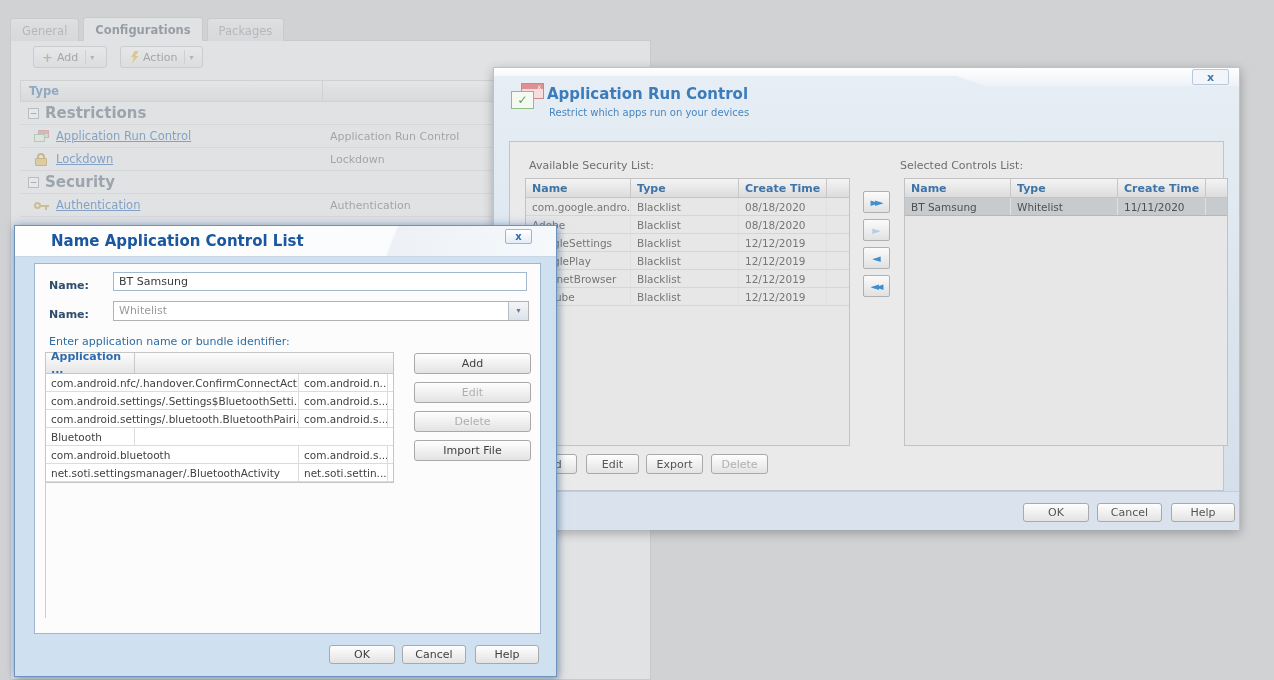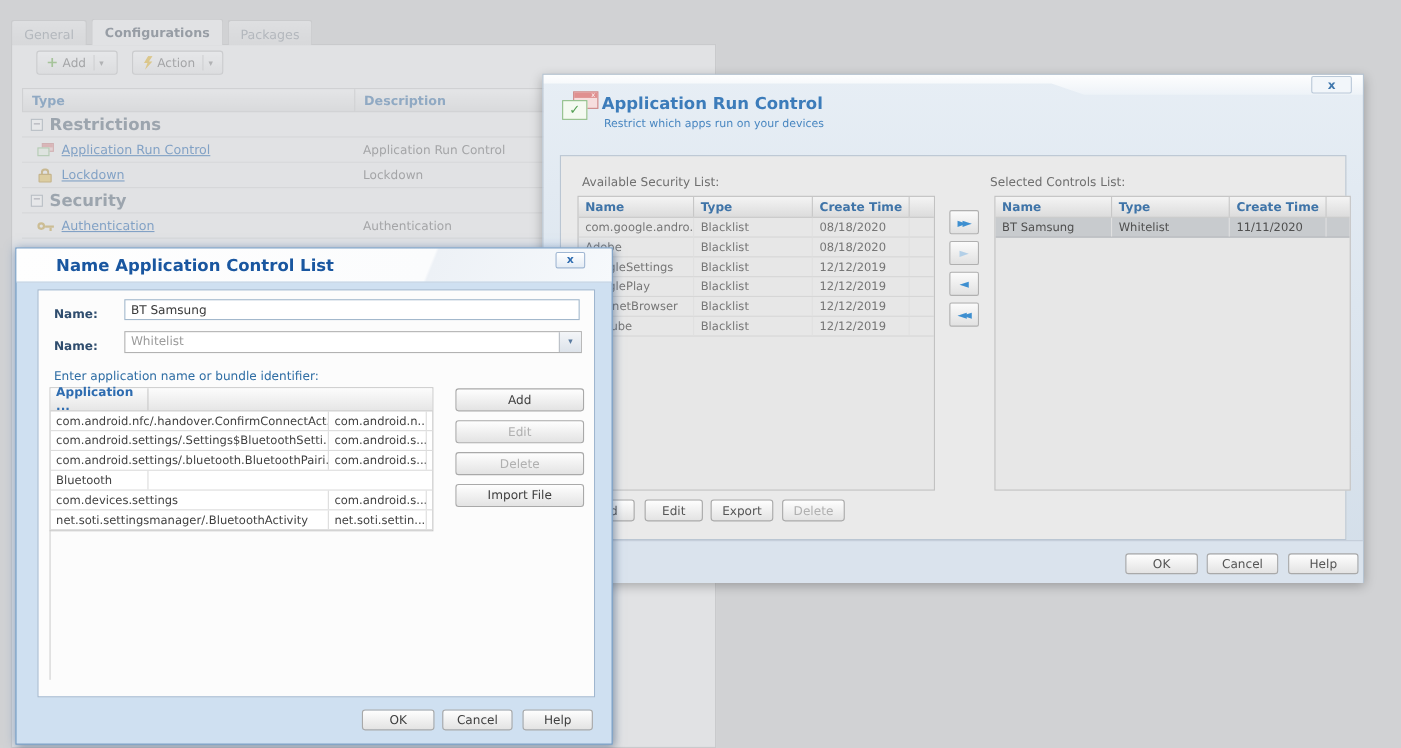--- a/index.html
+++ b/index.html
@@ -164,21 +164,20 @@
   <div class="tb-btn" style="left:120px;width:83px;">
     <span class="bolt-icon"></span>
     <span class="lbl">Action</span>
     <span class="tb-sep"></span>
     <span class="caret">▾</span>
   </div>
 
   <div class="bg-table">
     <div class="bg-th">
       <div class="bg-col1">Type</div>
-      <div class="bg-col2">Description</div>
     </div>
     <div class="bg-row">
       <div class="c1">
         <span class="expander">−</span>
         <span class="bg-group">Restrictions</span>
       </div>
       <div class="c2"></div>
     </div>
     <div class="bg-row">
       <div class="c1">
@@ -365,21 +364,21 @@
         <div class="er">
           <div class="ce1">com.android.settings/.bluetooth.BluetoothPairi...</div>
           <div class="ce2">com.android.s...</div>
             <div class="fill"></div>
         </div>
         <div class="er">
           <div class="ce2">Bluetooth</div>
             <div class="fill"></div>
         </div>
         <div class="er">
-          <div class="ce1">com.devices.settings</div>
+          <div class="ce1">com.android.bluetooth</div>
           <div class="ce2">com.android.s...</div>
             <div class="fill"></div>
         </div>
         <div class="er">
           <div class="ce1">net.soti.settingsmanager/.BluetoothActivity</div>
           <div class="ce2">net.soti.settin...</div>
             <div class="fill"></div>
         </div>
       </div>
       <div class="ed-grid-tail"></div>

